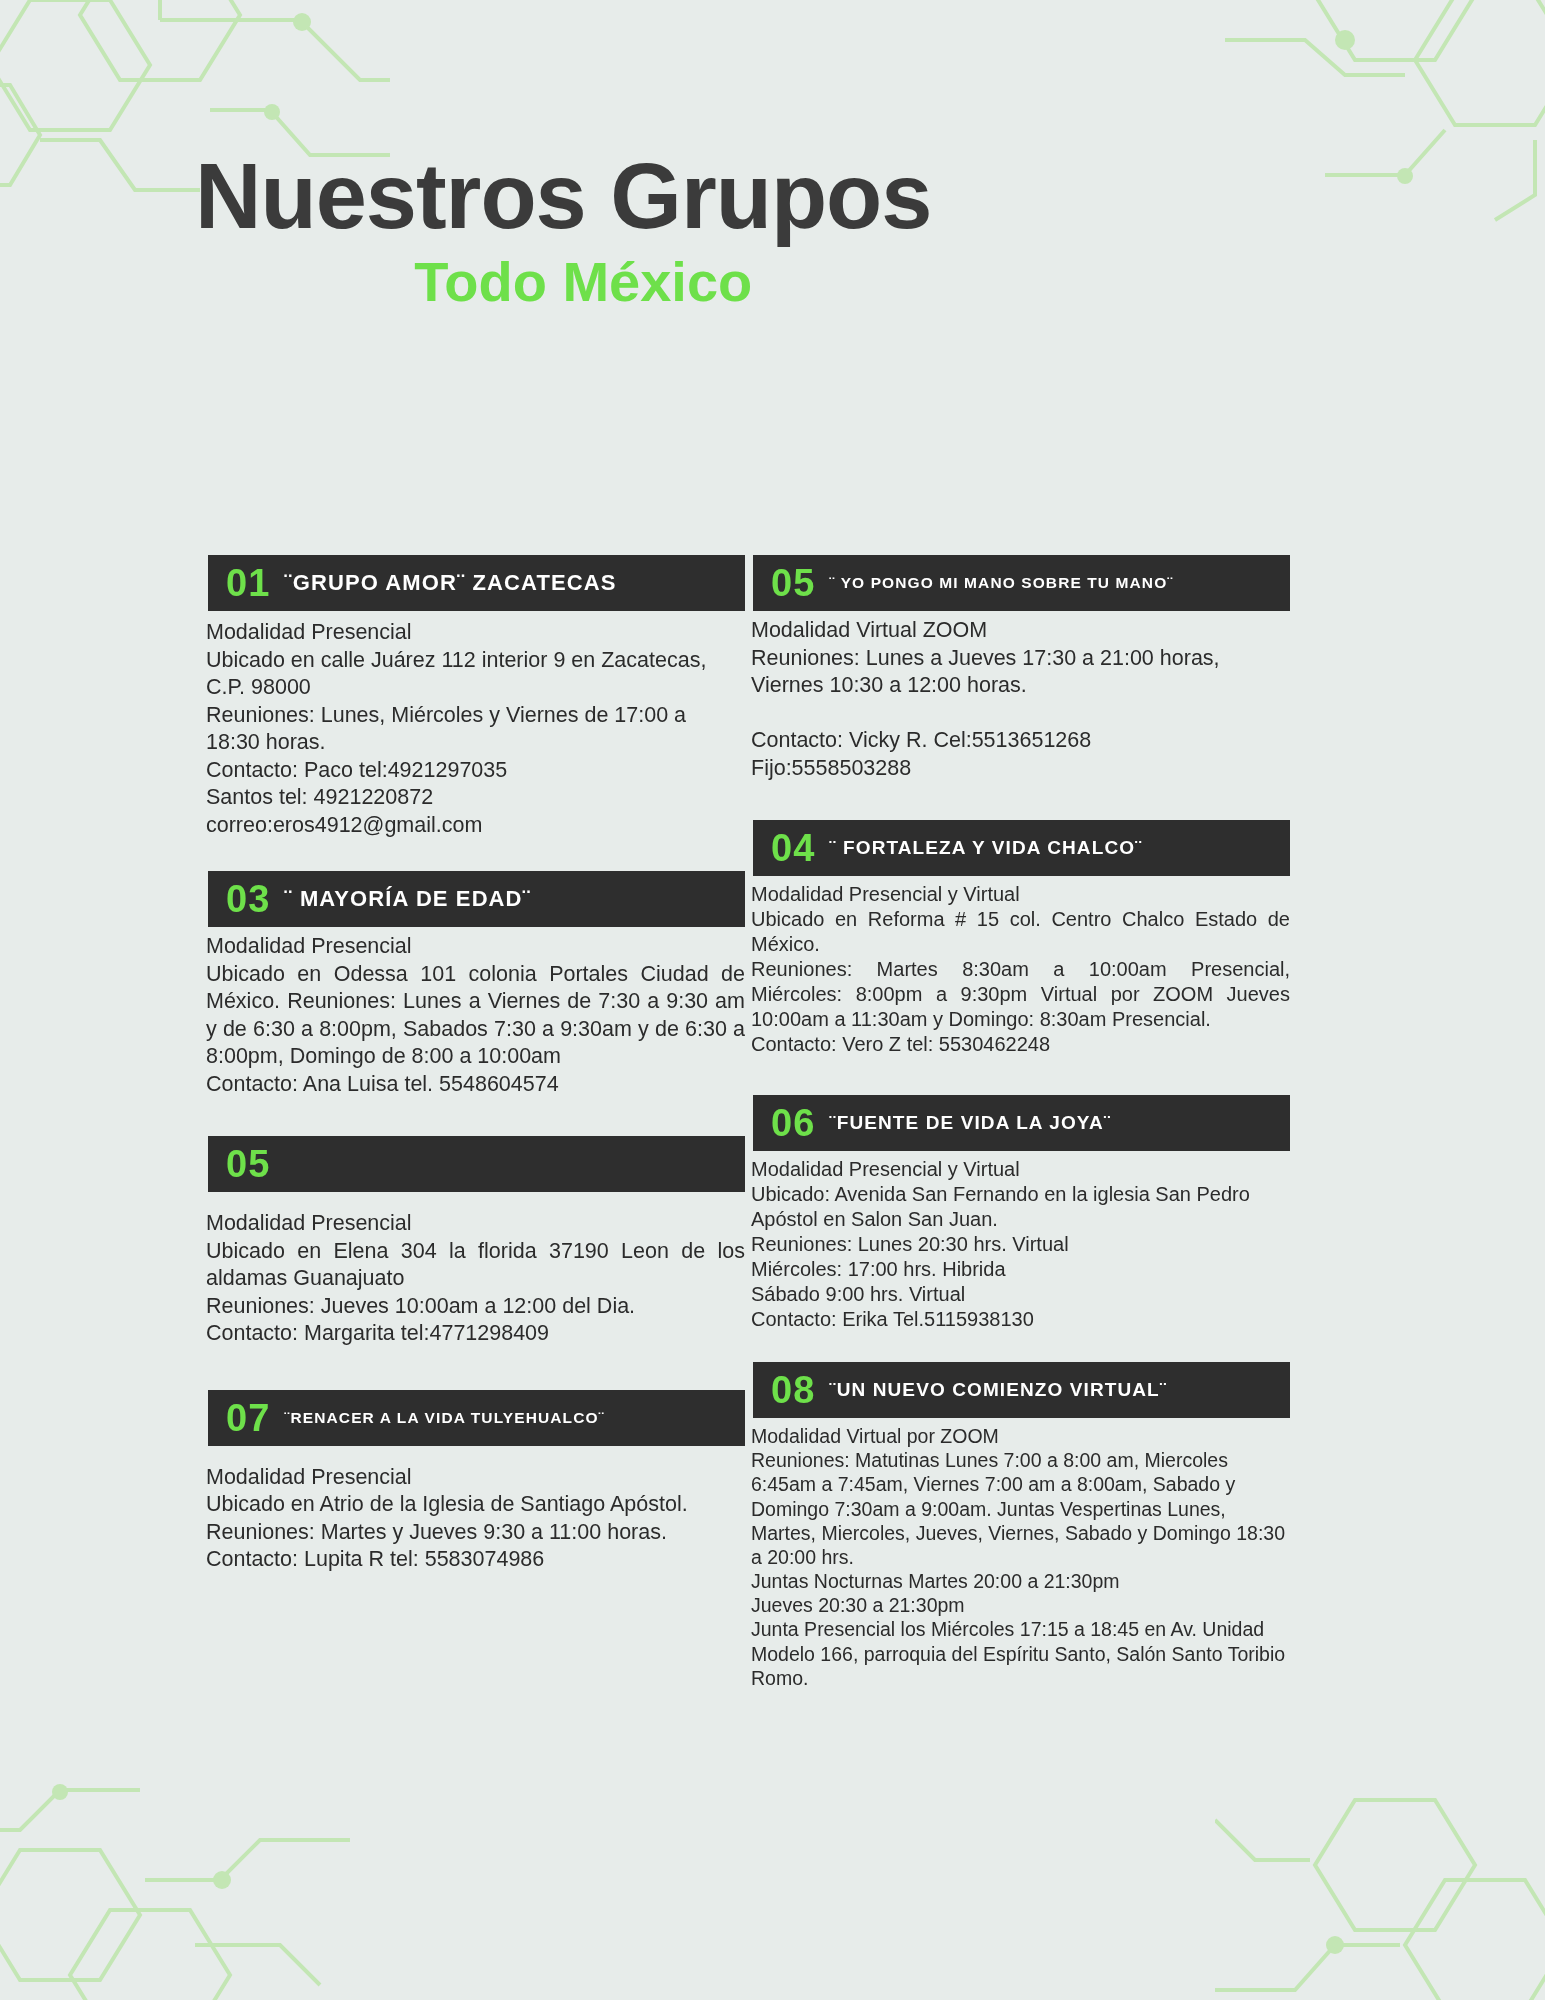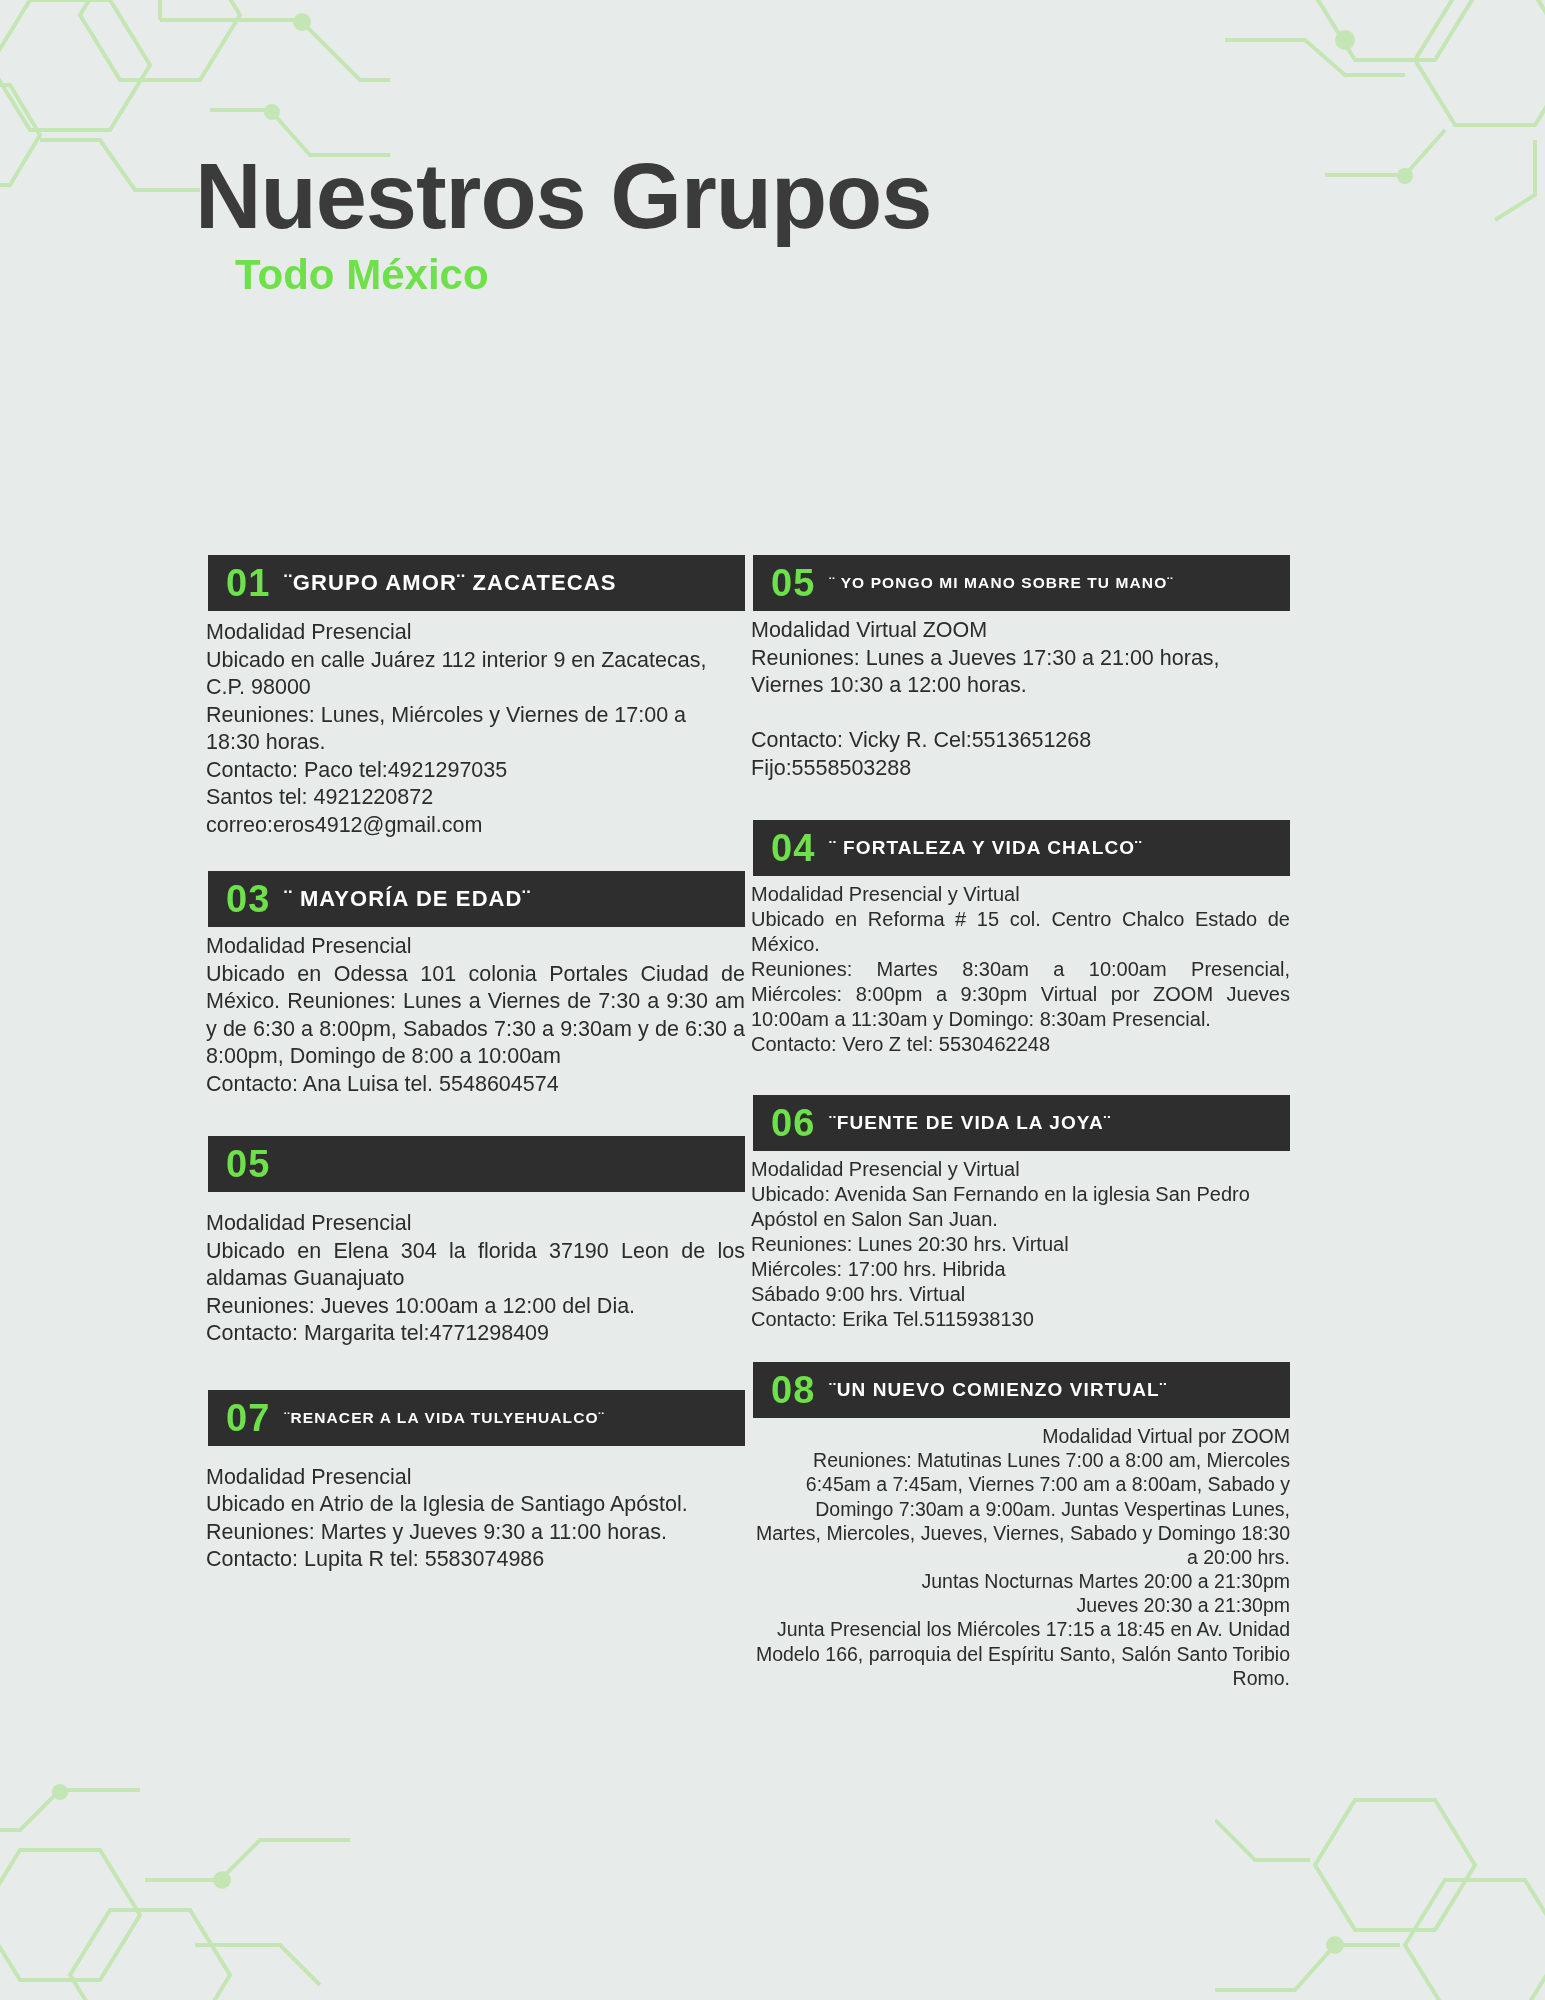--- a/index.html
+++ b/index.html
@@ -33,25 +33,26 @@
   }
   .title-main {
     font-size: 92px;
     font-weight: bold;
     color: #3b3b3b;
     letter-spacing: -1px;
     line-height: 1.0;
     margin: 0;
   }
   .title-sub {
-    font-size: 42px;
+    font-size: 56px;
     font-weight: bold;
     color: #6ee04a;
     line-height: 1.0;
     margin: 12px 0 0 40px;
+    text-align: center;
   }
 
   .grid {
     position: absolute;
     top: 555px;
     left: 200px;
     width: 1145px;
     display: flex;
   }
   .col {
@@ -94,21 +95,21 @@
   .t-sm { font-size: 15.5px; }
 
   .card-body {
     color: #2b2b2b;
     font-size: 21.5px;
     line-height: 1.28;
     padding: 6px 0 0 6px;
     white-space: pre-line;
   }
   .body-sm { font-size: 20px; line-height: 1.25; }
-  .body-xs { font-size: 19.5px; line-height: 1.24; text-align: right; }
+  .body-xs { font-size: 19.5px; line-height: 1.24; }
   .just { text-align: justify; }
 
   
   .c1 .card-body { padding-top: 8px; }
   .c2 .card-body { }
   .c3 { margin-top: 22px; }
   .c4 { margin-top: 28px; }
   .c5 { margin-top: 28px; }
   .c6 { margin-top: 28px; }
   .c7 { margin-top: 32px; }

